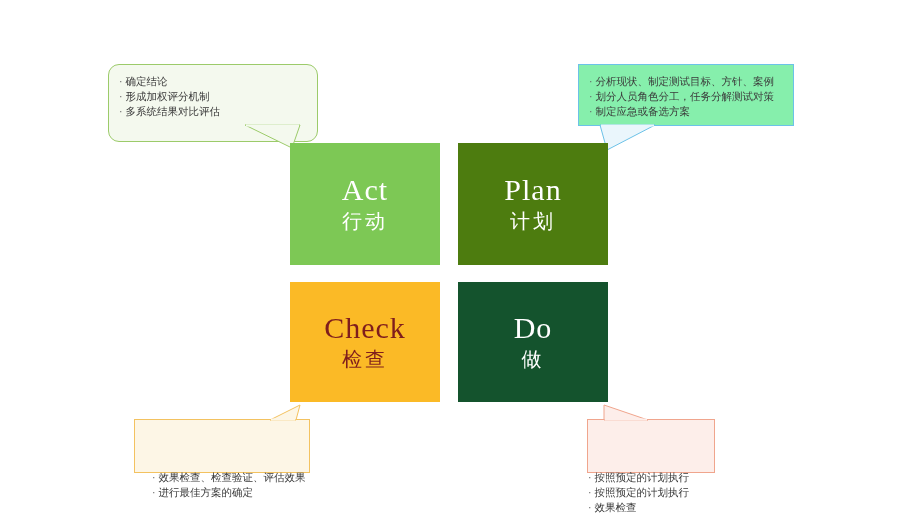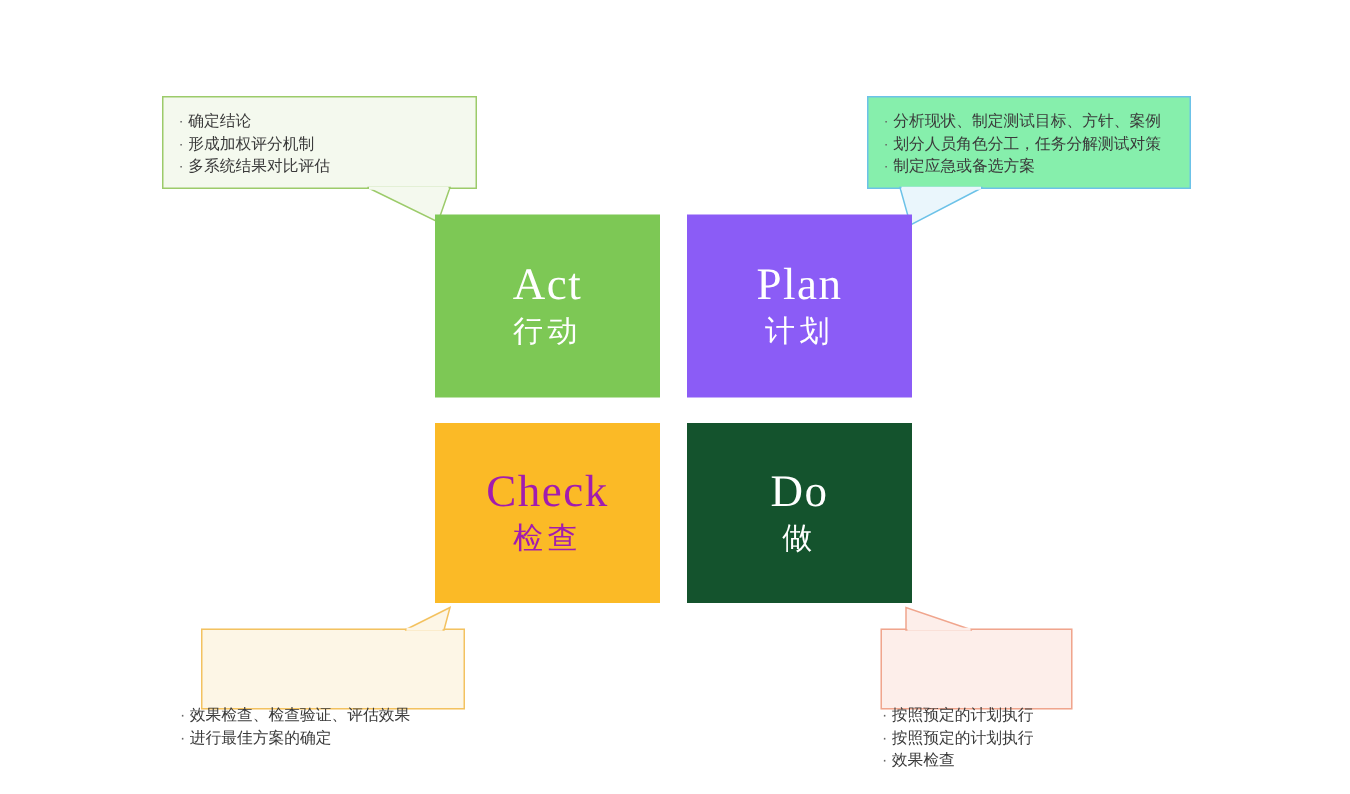--- a/index.html
+++ b/index.html
@@ -71,23 +71,24 @@
   }
   .callout .c-line::before,
   .ext-line::before {
     content: "\00B7";
     margin-right: 3px;
     color: #666;
   }
 
   
   #callout-act {
-    left: 108px; top: 64px; width: 210px; height: 62px;
+    left: 108px; top: 64px; width: 210px; height: 78px;
     border-color: #9ccb6a;
     background: #f4f9ee;
+    border-radius: 11px;
   }
   
   #callout-plan {
     left: 578px; top: 64px; width: 216px; height: 62px;
     border-color: #6cc2e8;
     background: #eaf6fc;
   }
   
   #callout-check {
     left: 134px; top: 419px; width: 176px; height: 54px;
@@ -98,21 +99,21 @@
   #callout-do {
     left: 587px; top: 419px; width: 128px; height: 54px;
     border-color: #f0a58d;
     background: #fdeeea;
   }
 
   
   .ext-text {
     position: absolute;
   }
-  #ext-check { left: 120px; top: 470px; width: 230px; }
+  #ext-check { left: 152px; top: 470px; width: 230px; }
   #ext-do    { left: 588px; top: 470px; width: 230px; }
 
   
   .tail-svg {
     position: absolute;
     left: 0; top: 0;
     width: 900px; height: 529px;
     pointer-events: none;
   }
 </style>
@@ -163,26 +164,26 @@
 
     <polygon points="604,420 604,405 648,420" fill="#fdeeea" stroke="#f0a58d" stroke-width="1"></polygon>
     <line x1="605" y1="419.5" x2="647" y2="419.5" stroke="#fdeeea" stroke-width="2"></line>
   </svg>
 
   <div class="quad" id="quad-act" style="background-color: rgb(125, 200, 85); color: rgb(255, 255, 255);">
     <div class="q-en">Act</div>
     <div class="q-cn">行动</div>
   </div>
 
-  <div class="quad" id="quad-plan" style="background-color: #8b5cf6; color: rgb(255, 255, 255);">
+  <div class="quad" id="quad-plan" style="background-color: #4d7c0f; color: rgb(255, 255, 255);">
     <div class="q-en">Plan</div>
     <div class="q-cn">计划</div>
   </div>
 
-  <div class="quad" id="quad-check" style="background-color: rgb(251, 186, 38); color: #a21caf;">
+  <div class="quad" id="quad-check" style="background-color: rgb(251, 186, 38); color: #7f1d1d;">
     <div class="q-en">Check</div>
     <div class="q-cn">检查</div>
   </div>
 
   <div class="quad" id="quad-do" style="background-color: #14532d; color: rgb(255, 255, 255);">
     <div class="q-en">Do</div>
     <div class="q-cn">做</div>
   </div>
 
 </div>

